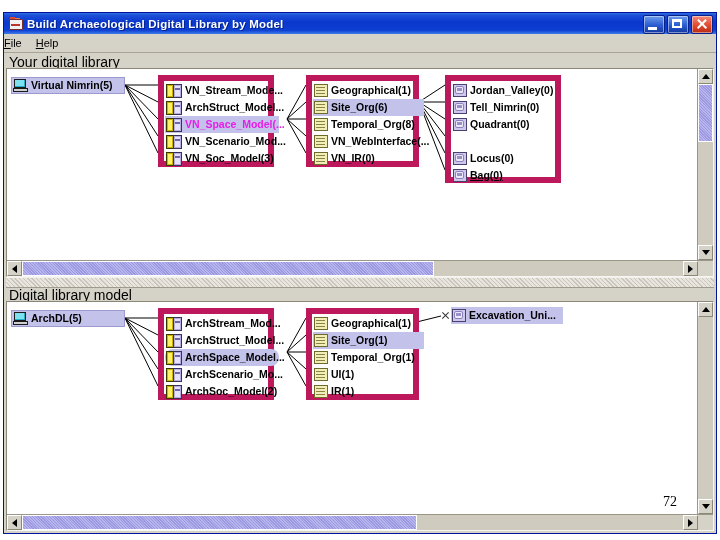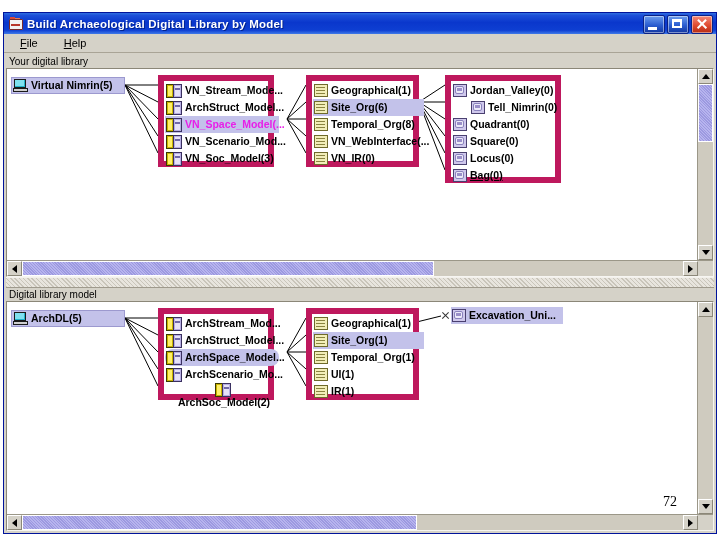--- a/index.html
+++ b/index.html
@@ -27,35 +27,35 @@
   .wb{width:20px;height:17px;border:1px solid #0a2287;border-radius:2px;position:relative;
       box-shadow:inset 0 0 0 1px rgba(255,255,255,.45);}
   .wb.blue{background:linear-gradient(to bottom,#6d9dee,#2a5cd0 55%,#13379f);}
   .wb.red{background:linear-gradient(to bottom,#f2897a,#e04b30 55%,#b52b14);}
   .wb .min{position:absolute;left:4px;bottom:3px;width:9px;height:3px;background:#fff;}
   .wb .max{position:absolute;left:4px;top:3px;width:10px;height:9px;border:2px solid #fff;border-top-width:3px;box-sizing:border-box;}
   .wb .x1,.wb .x2{position:absolute;left:4px;top:7px;width:12px;height:2.4px;background:#fff;}
   .wb .x1{transform:rotate(45deg);} .wb .x2{transform:rotate(-45deg);}
 
   .menubar{height:19px;flex:0 0 19px;background:#d5d2c8;border-bottom:1px solid #a9a496;
-           display:flex;align-items:center;padding-left:16px;box-sizing:border-box;gap:26px;}
+           display:flex;align-items:center;padding-left:0;box-sizing:border-box;gap:14px;}
   .menu-item{font-size:11px;color:#000;cursor:default;}
   .menu-item u{text-decoration:underline;}
 
   .client{flex:1 1 auto;background:#d5d2c8;padding:2px;box-sizing:border-box;
           display:flex;flex-direction:column;overflow:hidden;}
 
   
   .panel{display:flex;flex-direction:column;background:#d5d2c8;overflow:hidden;}
   .panel-top{height:222px;flex:0 0 222px;}
   .splitter{height:9px;flex:0 0 9px;background:#d5d2c8;border-top:1px solid #f3f1ec;border-bottom:1px solid #9f9a8d;
             background-image:repeating-linear-gradient(45deg,#c9c5ba 0 1px,#e8e5de 1px 3px);}
   .panel-bottom{flex:1 1 auto;}
 
-  .panel-label{font-size:10px;color:#000;background:#d5d2c8;padding:1px 0 1px 3px;height:13px;line-height:12px;box-sizing:border-box;}
+  .panel-label{font-size:14px;color:#000;background:#d5d2c8;padding:1px 0 1px 3px;height:13px;line-height:12px;box-sizing:border-box;}
 
   .scrollpane{flex:1 1 auto;display:flex;flex-direction:column;border:1px solid #8b8778;
               border-right-color:#f6f5f1;border-bottom-color:#f6f5f1;background:#fff;overflow:hidden;}
   .sp-row{flex:1 1 auto;display:flex;min-height:0;}
   .canvas{flex:1 1 auto;position:relative;background:#ffffff;overflow:hidden;}
 
   
   .vsb{flex:0 0 15px;width:15px;background:#d5d2c8;border-left:1px solid #9b9788;display:flex;flex-direction:column;}
   .hsb{flex:0 0 15px;height:15px;background:#d5d2c8;border-top:1px solid #9b9788;display:flex;align-items:stretch;}
   .sb-btn{flex:0 0 15px;width:15px;height:15px;background:#d5d2c8;
@@ -294,43 +294,35 @@
 
               <div class="gbox" style="left:438px;top:6px;width:116px;height:108px;">
                 <div class="node" style="left:1px;top:1px;width:114px;">
                   <span class="ic ic-ent">
                       <span class="p"></span>
                       <span class="p2"></span>
                       <span class="p3"></span>
                     </span>
                   <span class="lbl">Jordan_Valley(0)</span>
                 </div>
-                <div class="node" style="left:19px;top:18px;width:92px;align-items:center;">
+                <div class="node" style="left:1px;top:18px;width:92px;align-items:center;">
                   <span class="ic ic-ent">
                       <span class="p"></span>
                       <span class="p2"></span>
                       <span class="p3"></span>
                     </span>
                   <span class="lbl">Tell_Nimrin(0)</span>
                 </div>
                 <div class="node" style="left:1px;top:35px;width:114px;">
                   <span class="ic ic-ent">
                       <span class="p"></span>
                       <span class="p2"></span>
                       <span class="p3"></span>
                     </span>
                   <span class="lbl">Quadrant(0)</span>
-                </div>
-                <div class="node" style="left:1px;top:52px;width:114px;">
-                  <span class="ic ic-ent">
-                      <span class="p"></span>
-                      <span class="p2"></span>
-                      <span class="p3"></span>
-                    </span>
-                  <span class="lbl">Square(0)</span>
                 </div>
                 <div class="node" style="left:1px;top:69px;width:114px;">
                   <span class="ic ic-ent">
                       <span class="p"></span>
                       <span class="p2"></span>
                       <span class="p3"></span>
                     </span>
                   <span class="lbl">Locus(0)</span>
                 </div>
                 <div class="node" style="left:1px;top:86px;width:114px;text-decoration:underline;">
@@ -439,21 +431,21 @@
                 <div class="node" style="left:1px;top:52px;width:90px;">
                   <span class="ic ic-model">
                       <span class="a"></span>
                       <span class="a2"></span>
                       <span class="b"></span>
                       <span class="b2"></span>
                       <span class="b3"></span>
                     </span>
                   <span class="lbl">ArchScenario_Mo...</span>
                 </div>
-                <div class="node" style="left:1px;top:69px;width:114px;flex-direction:column;">
+                <div class="node" style="left:1px;top:69px;width:114px;">
                   <span class="ic ic-model">
                       <span class="a"></span>
                       <span class="a2"></span>
                       <span class="b"></span>
                       <span class="b2"></span>
                       <span class="b3"></span>
                     </span>
                   <span class="lbl">ArchSoc_Model(2)</span>
                 </div>
               </div>

